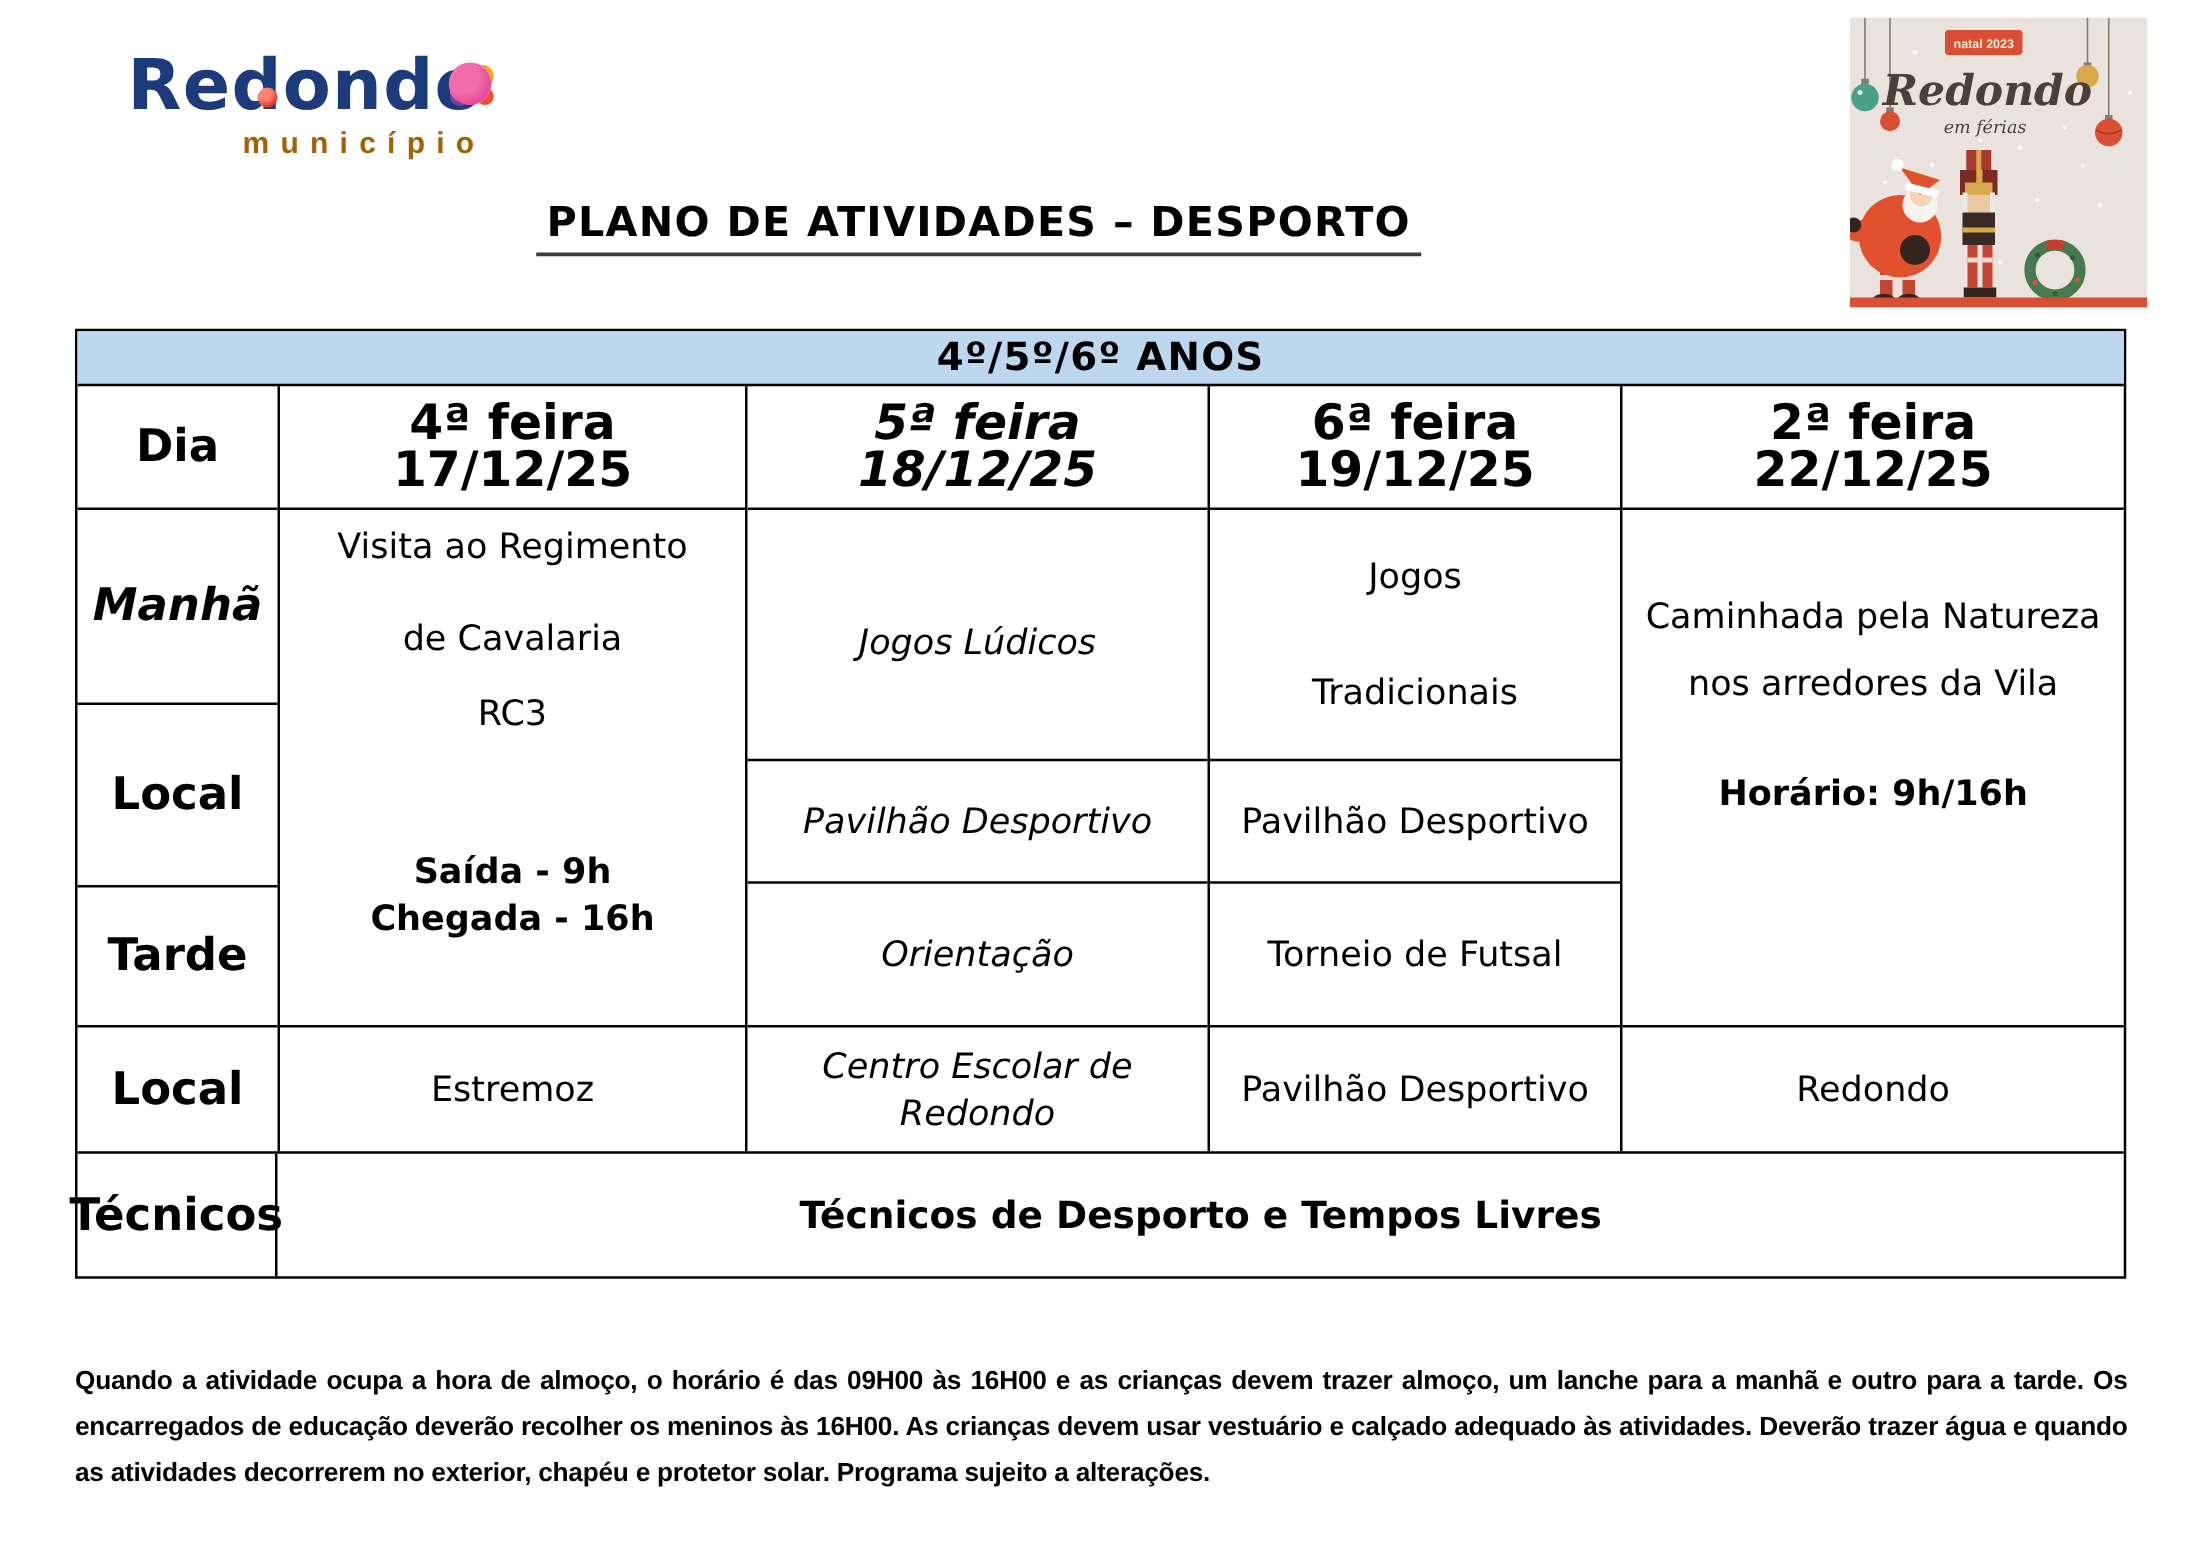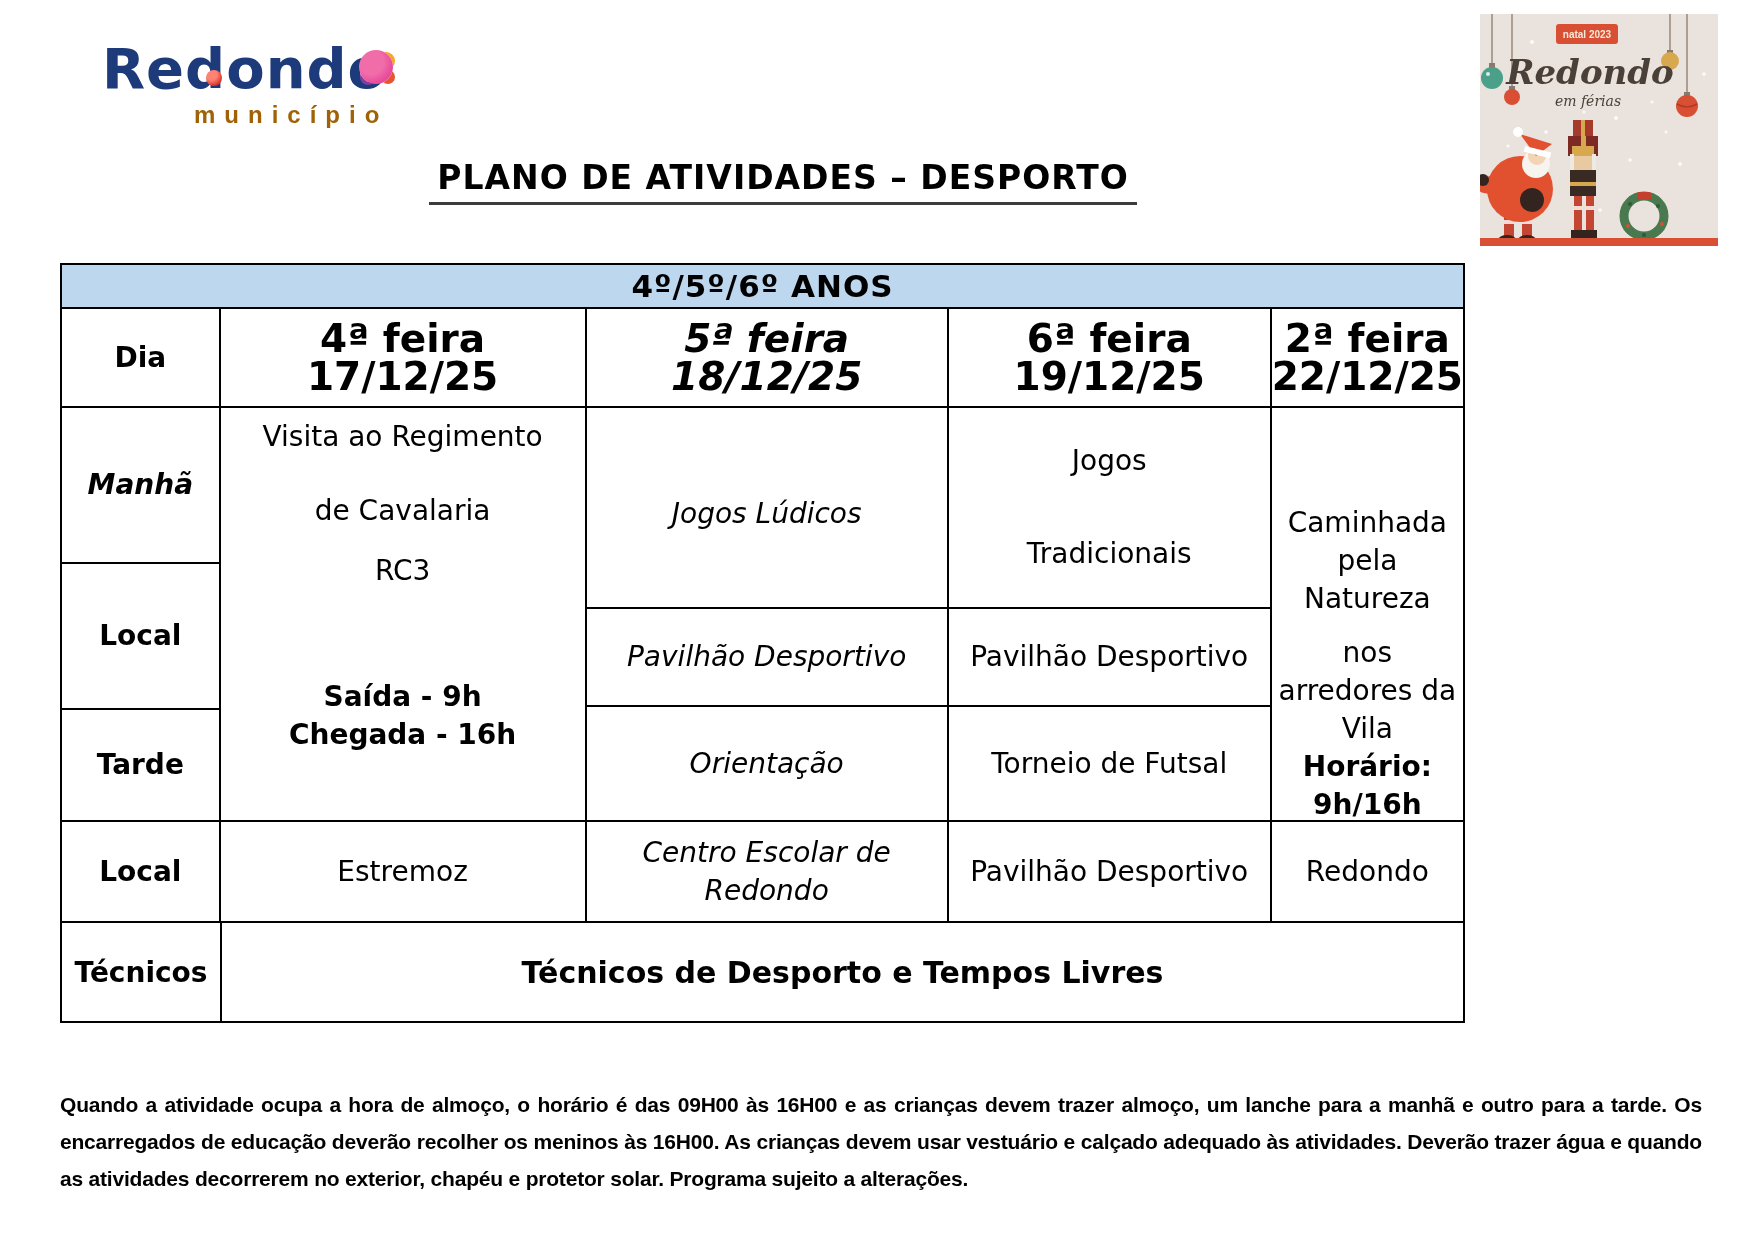--- a/index.html
+++ b/index.html
@@ -29,21 +29,21 @@
   }
   
   .doc-title-wrap{position:absolute;left:0;top:158px;width:1566px;text-align:center;}
   .doc-title{
     display:inline-block;font-weight:bold;font-size:33px;letter-spacing:1px;
     border-bottom:3px solid #3c3c3c;padding:0 8px 5px 8px;
   }
   
   .banner{position:absolute;left:1480px;top:14px;width:238px;height:232px;}
   
-  .sched{position:absolute;left:60px;top:263px;width:1405px;border:2px solid #000;box-sizing:border-box;background:#fff;}
+  .sched{position:absolute;left:60px;top:263px;width:1641px;border:2px solid #000;box-sizing:border-box;background:#fff;}
   .group-header{
     height:44px;background:#BDD7EE;border-bottom:2px solid #000;box-sizing:border-box;
     display:flex;align-items:center;justify-content:center;
     font-weight:bold;font-size:31px;letter-spacing:1px;
   }
   .cols{display:flex;align-items:stretch;}
   .col{display:flex;flex-direction:column;box-sizing:border-box;}
   .col + .col{border-left:2px solid #000;}
   .col-dia{width:160px;}
   .col-q4{width:374px;}
@@ -57,31 +57,31 @@
   .cell + .cell{border-top:2px solid #000;}
   .h-dates{height:97px;}
   .h-manha{height:156px;font-style:italic;}
   .h-local1{height:146px;}
   .h-tarde{height:112px;}
   .h-morn{height:201px;gap:39px;}
   .h-loc{height:98px;}
   .h-tar{height:115px;}
   .h-merged{height:414px;}
   .h-last{height:101px;}
-  .lbl{font-weight:bold;font-size:28px;}
+  .lbl{font-weight:bold;font-size:36px;}
   .day-hd{font-weight:bold;font-size:39px;line-height:38px;}
   .bold{font-weight:bold;}
   .cell p{margin:0;}
   .mb36{margin-bottom:36px !important;}
   .mb22{margin-bottom:22px !important;}
   .mb16{margin-bottom:16px !important;}
   .sp88{height:88px;}
   .sp50{height:50px;}
   .topalign{justify-content:flex-start;padding-top:10px;}
-  .pt86{justify-content:flex-start;padding-top:96px;}
+  .pt86{justify-content:flex-start;padding-top:66px;}
   .pt-sm{padding-top:12px;}
   .bottom-row{display:flex;border-top:2px solid #000;height:100px;box-sizing:border-box;}
   .bottom-label{
     width:160px;border-right:2px solid #000;box-sizing:border-box;
     display:flex;align-items:center;justify-content:center;
   }
   .bottom-value{flex:1;display:flex;align-items:center;justify-content:center;
     font-weight:bold;font-size:30px;}
   
   .footer{

